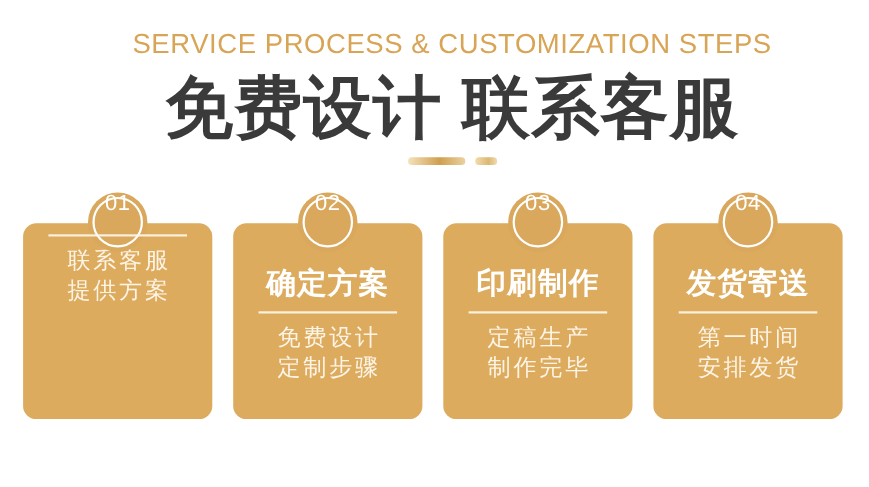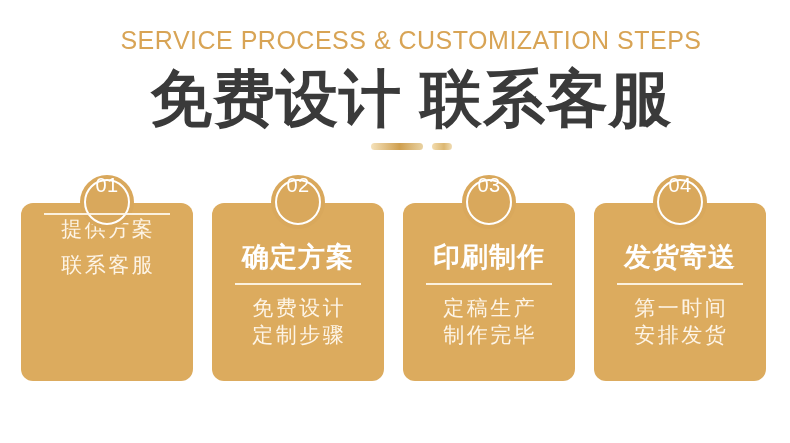--- a/index.html
+++ b/index.html
@@ -180,22 +180,22 @@
   </div>
 
   <div class="cards">
 
     <div class="card">
       <div class="badge">
         <span class="badge-ring"></span>
         <span class="badge-num">01</span>
       </div>
       <div class="card-rule"></div>
+      <div class="card-sub">联系客服</div>
       <div class="card-sub" style="margin-top:0">提供方案</div>
-      <div class="card-sub">联系客服</div>
     </div>
 
     <div class="card">
       <div class="badge">
         <span class="badge-ring"></span>
         <span class="badge-num">02</span>
       </div>
       <div class="card-title">确定方案</div>
       <div class="card-rule"></div>
       <div class="card-sub">免费设计</div>

